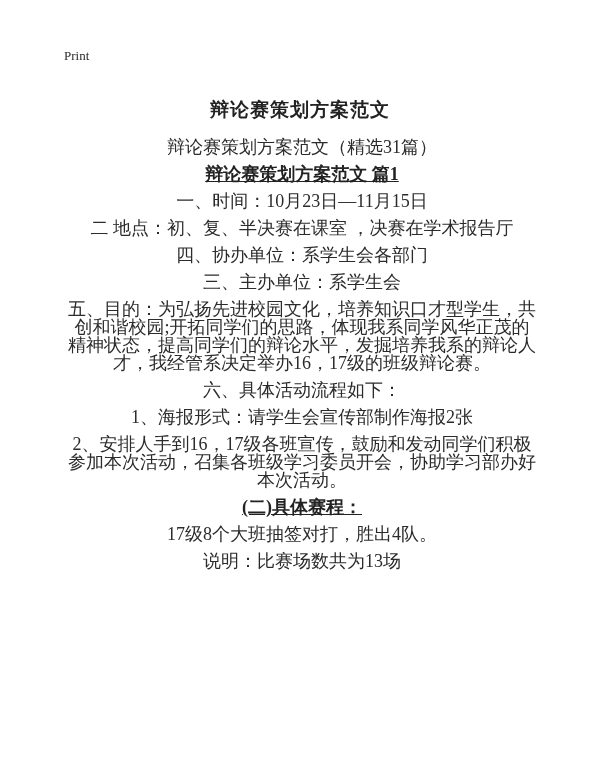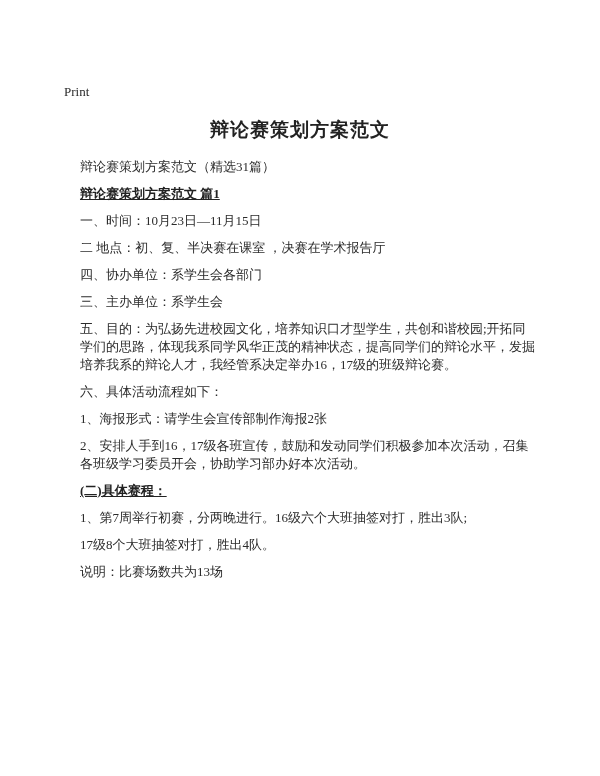--- a/index.html
+++ b/index.html
@@ -20,41 +20,41 @@
     font-family: "Liberation Serif", serif;
     color: #2b2b2b;
     box-sizing: border-box;
   }
   .content {
     padding: 0 64px;
     box-sizing: border-box;
   }
   .print-link {
     display: inline-block;
-    margin-top: 84px;
+    margin-top: 48px;
     font-size: 13px;
     line-height: 16px;
     color: #2b2b2b;
     cursor: pointer;
   }
   h1.doc-title {
-    margin: 16px 0 15px 0;
+    margin: 32px 0 15px 0;
     text-align: center;
     font-size: 19px;
     line-height: 27px;
     font-weight: bold;
     color: #222222;
     letter-spacing: 1px;
   }
   .body-text p {
-    margin: 0 0 9px 16px;
-    font-size: 13px;
+    margin: 0 0 9px 4px;
+    font-size: 18px;
     line-height: 18px;
     color: #2b2b2b;
-    text-align: left;
+    text-align: center;
   }
   .body-text p.b {
     font-weight: bold;
     color: #222222;
     text-decoration: underline;
   }
 </style>
 </head>
 <body>
 
@@ -70,19 +70,18 @@
       <p class="b">辩论赛策划方案范文 篇1</p>
       <p>一、时间：10月23日—11月15日</p>
       <p>二 地点：初、复、半决赛在课室 ，决赛在学术报告厅</p>
       <p>四、协办单位：系学生会各部门</p>
       <p>三、主办单位：系学生会</p>
       <p>五、目的：为弘扬先进校园文化，培养知识口才型学生，共创和谐校园;开拓同学们的思路，体现我系同学风华正茂的精神状态，提高同学们的辩论水平，发掘培养我系的辩论人才，我经管系决定举办16，17级的班级辩论赛。</p>
       <p>六、具体活动流程如下：</p>
       <p>1、海报形式：请学生会宣传部制作海报2张</p>
       <p>2、安排人手到16，17级各班宣传，鼓励和发动同学们积极参加本次活动，召集各班级学习委员开会，协助学习部办好本次活动。</p>
       <p class="b">(二)具体赛程：</p>
-      <p>1、第7周举行初赛，分两晚进行。16级六个大班抽签对打，胜出3队;</p>
       <p>17级8个大班抽签对打，胜出4队。</p>
       <p>说明：比赛场数共为13场</p>
     </div>
 
   </div>
 </div>
 
 </body></html>

